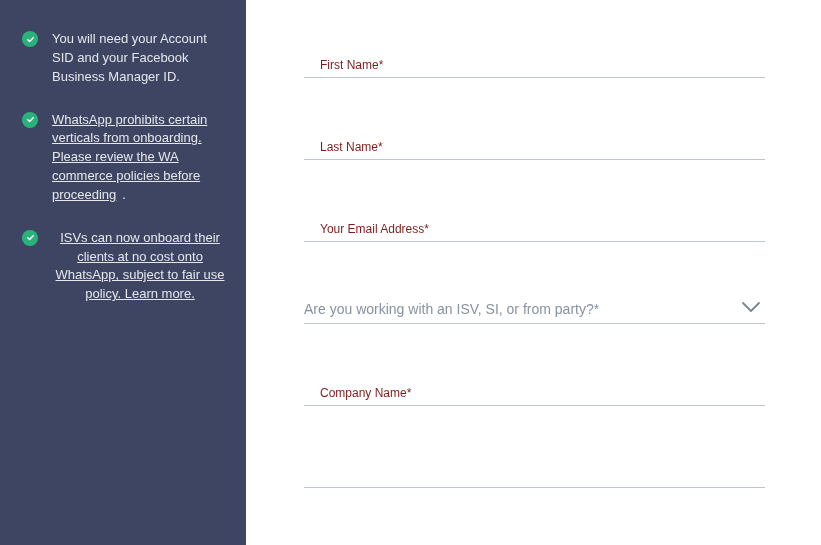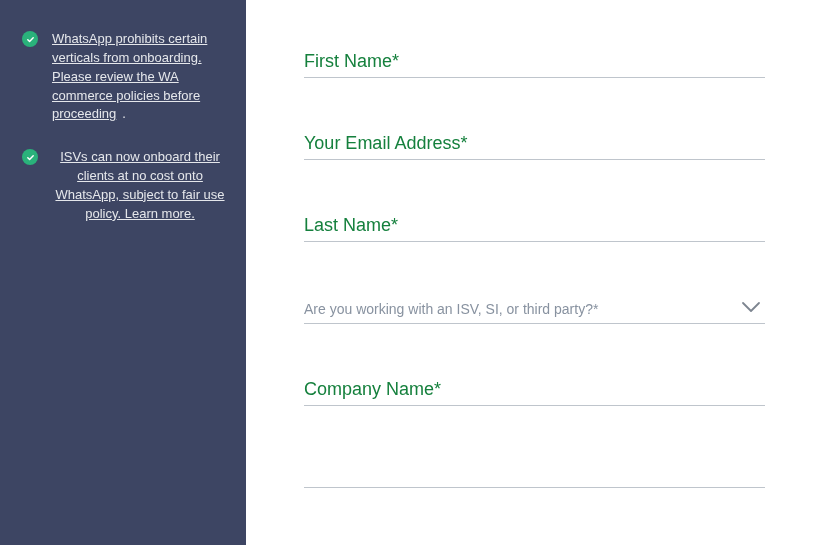--- a/index.html
+++ b/index.html
@@ -45,24 +45,24 @@
       flex: 1;
       padding: 48px 56px 10px 58px;
       background: #fff;
     }
     .form-group {
       position: relative;
       margin-bottom: 52px;
     }
     .form-label {
       position: absolute;
-      left: 0;
+      left: 16px;
       bottom: 6px;
-      font-size: 18px;
-      color: #15803d;
+      font-size: 12px;
+      color: #7f1d1d;
       pointer-events: none;
     }
     .form-input {
       width: 100%;
       border: none;
       border-bottom: 1px solid #bfc5cc;
       background: transparent;
       height: 30px;
       font-size: 14px;
       outline: none;
@@ -89,20 +89,28 @@
 </head>
 <body>
 
 <div class="sidebar">
   <div class="sidebar-item">
     <span class="check-icon">
       <svg width="9" height="9" viewBox="0 0 10 10">
           <path d="M2 5.2 L4 7.2 L8 3" stroke="#fff" stroke-width="1.6" fill="none" stroke-linecap="round" stroke-linejoin="round"></path>
         </svg>
     </span>
+    <span class="sidebar-text">You will need your Account SID and your Facebook Business Manager ID.</span>
+  </div>
+  <div class="sidebar-item">
+    <span class="check-icon">
+      <svg width="9" height="9" viewBox="0 0 10 10">
+          <path d="M2 5.2 L4 7.2 L8 3" stroke="#fff" stroke-width="1.6" fill="none" stroke-linecap="round" stroke-linejoin="round"></path>
+        </svg>
+    </span>
     <span>
       <span class="sidebar-text underlined">WhatsApp prohibits certain verticals from onboarding. Please review the WA commerce policies before proceeding</span><span class="dot">.</span>
     </span>
   </div>
   <div class="sidebar-item">
     <span class="check-icon">
       <svg width="9" height="9" viewBox="0 0 10 10">
           <path d="M2 5.2 L4 7.2 L8 3" stroke="#fff" stroke-width="1.6" fill="none" stroke-linecap="round" stroke-linejoin="round"></path>
         </svg>
     </span>
@@ -112,32 +120,32 @@
 
 <div class="main">
 
   <div class="form-group">
     <input class="form-input" type="text" style="">
     <label class="form-label">First Name*</label>
   </div>
 
   <div class="form-group">
     <input class="form-input" type="text" style="">
-    <label class="form-label">Your Email Address*</label>
+    <label class="form-label">Last Name*</label>
   </div>
 
   <div class="form-group">
     <input class="form-input" type="text" style="">
-    <label class="form-label">Last Name*</label>
+    <label class="form-label">Your Email Address*</label>
   </div>
 
 
   <div class="form-group">
     <div class="select-field">
-      <span class="select-label">Are you working with an ISV, SI, or third party?*</span>
+      <span class="select-label">Are you working with an ISV, SI, or from party?*</span>
       <span class="chevron">
         <svg width="20" height="12" viewBox="0 0 20 12">
             <path d="M2 2 L10 10 L18 2" stroke="#7d8590" stroke-width="1.8" fill="none" stroke-linecap="round" stroke-linejoin="round"></path>
           </svg>
       </span>
     </div>
   </div>
 
   <div class="form-group">
     <input class="form-input" type="text" style="">

